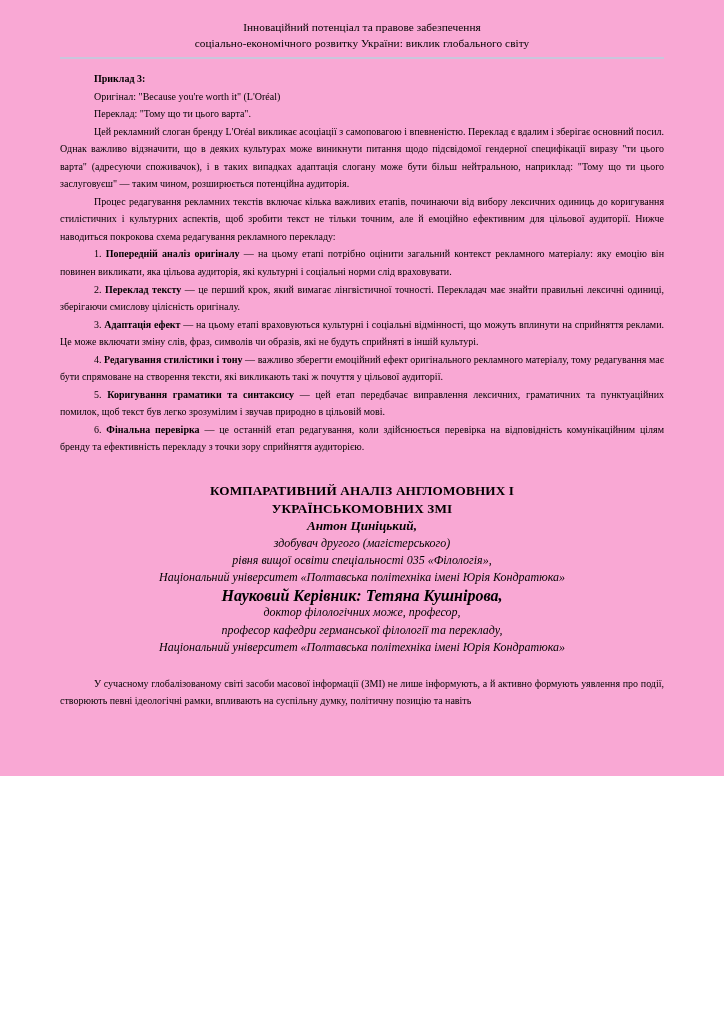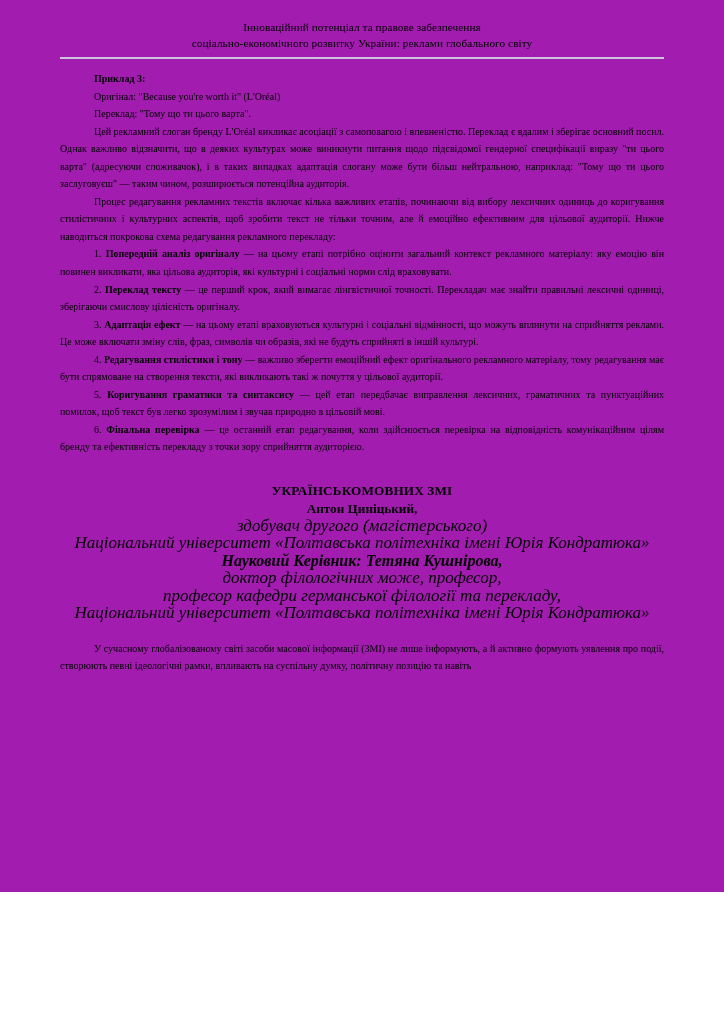--- a/index.html
+++ b/index.html
@@ -7,23 +7,23 @@
     padding: 0;
     background: #ffffff;
   }
   body {
     font-family: "Liberation Serif", "DejaVu Serif", serif;
     color: #000000;
   }
   #page {
     position: relative;
     width: 724px;
-    height: 892px;
+    height: 776px;
     overflow: hidden;
-    background: #a21caf;
+    background: #f9a8d4;
     box-sizing: border-box;
   }
 
   
   #runninghead {
     position: absolute;
     left: 0;
     top: 20px;
     width: 724px;
     text-align: center;
@@ -71,23 +71,24 @@
   .art-title {
     font-size: 13.2px;
     line-height: 17.5px;
     font-weight: bold;
     letter-spacing: 0.15px;
   }
   .author {
     font-size: 13.2px;
     line-height: 17.5px;
     font-weight: bold;
+    font-style: italic;
   }
   .aff {
-    font-size: 17px;
+    font-size: 12px;
     line-height: 17.4px;
     font-style: italic;
   }
   .advisor {
     font-size: 16px;
     line-height: 17.6px;
     font-weight: bold;
     font-style: italic;
   }
 
@@ -123,21 +124,21 @@
     letter-spacing: 0.2px;
   }
 </style>
 </head>
 <body>
 
 <div id="page">
 
   <div id="runninghead">
     <div class="rh-line">Інноваційний потенціал та правове забезпечення</div>
-    <div class="rh-line">соціально-економічного розвитку України: реклами глобального світу</div>
+    <div class="rh-line">соціально-економічного розвитку України: виклик глобального світу</div>
   </div>
   <div id="headrule" style="background: rgb(201, 198, 220);"></div>
 
   <div id="content">
 
     <p class="body ind"><span class="b">Приклад 3:</span></p>
 
     <p class="body ind">Оригінал: "Because you're worth it" (L'Oréal)</p>
 
     <p class="body ind">Переклад: "Тому що ти цього варта".</p>
@@ -152,23 +153,25 @@
 
     <p class="body ind"><span>3.</span>&nbsp;<span class="b">Адаптація ефект</span><span> — на цьому етапі враховуються культурні і соціальні відмінності, що можуть вплинути на сприйняття реклами. Це може включати зміну слів, фраз, символів чи образів, які не будуть сприйняті в іншій культурі.</span></p>
 
     <p class="body ind"><span>4.</span>&nbsp;<span class="b">Редагування стилістики і тону</span><span> — важливо зберегти емоційний ефект оригінального рекламного матеріалу, тому редагування має бути спрямоване на створення тексти, які викликають такі ж почуття у цільової аудиторії.</span></p>
 
     <p class="body ind"><span>5.</span>&nbsp;<span class="b">Коригування граматики та синтаксису</span><span> — цей етап передбачає виправлення лексичних, граматичних та пунктуаційних помилок, щоб текст був легко зрозумілим і звучав природно в цільовій мові.</span></p>
 
     <p class="body ind"><span>6.</span>&nbsp;<span class="b">Фінальна перевірка</span><span> — це останній етап редагування, коли здійснюється перевірка на відповідність комунікаційним цілям бренду та ефективність перекладу з точки зору сприйняття аудиторією.</span></p>
 
     <div id="artblock">
+      <div class="art-title">КОМПАРАТИВНИЙ АНАЛІЗ АНГЛОМОВНИХ І</div>
       <div class="art-title">УКРАЇНСЬКОМОВНИХ ЗМІ</div>
       <div class="author">Антон Циніцький,</div>
       <div class="aff">здобувач другого (магістерського)</div>
+      <div class="aff">рівня вищої освіти спеціальності 035 «Філологія»,</div>
       <div class="aff">Національний університет «Полтавська політехніка імені Юрія Кондратюка»</div>
       <div class="advisor">Науковий Керівник: Тетяна Кушнірова,</div>
       <div class="aff">доктор філологічних може, професор,</div>
       <div class="aff">професор кафедри германської філології та перекладу,</div>
       <div class="aff">Національний університет «Полтавська політехніка імені Юрія Кондратюка»</div>
     </div>
 
     <p class="body ind" style="margin-top:18px;">У сучасному глобалізованому світі засоби масової інформації (ЗМІ) не лише інформують, а й активно формують уявлення про події, створюють певні ідеологічні рамки, впливають на суспільну думку, політичну позицію та навіть</p>
 
   </div>

